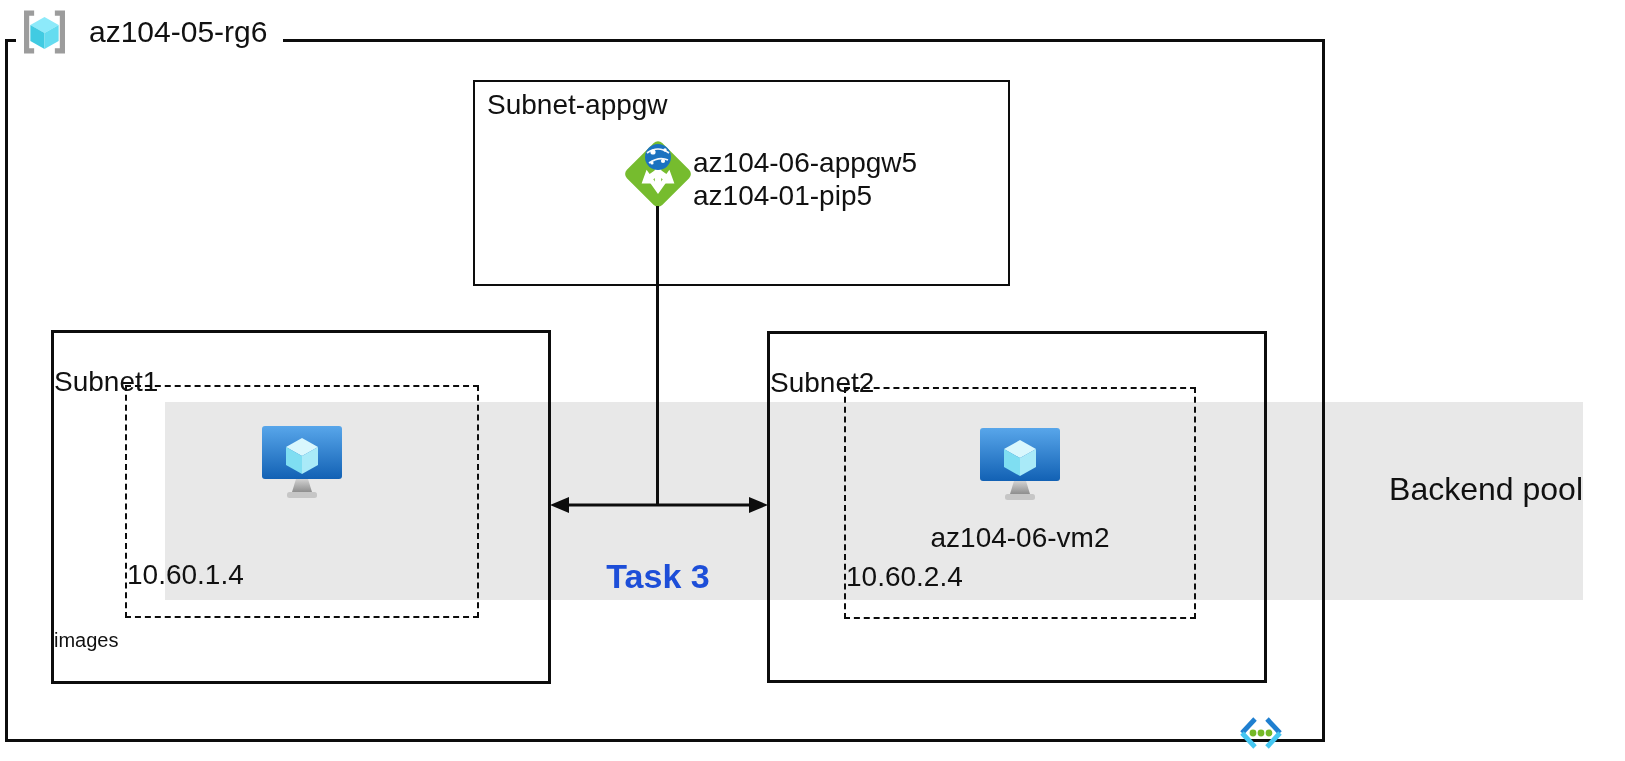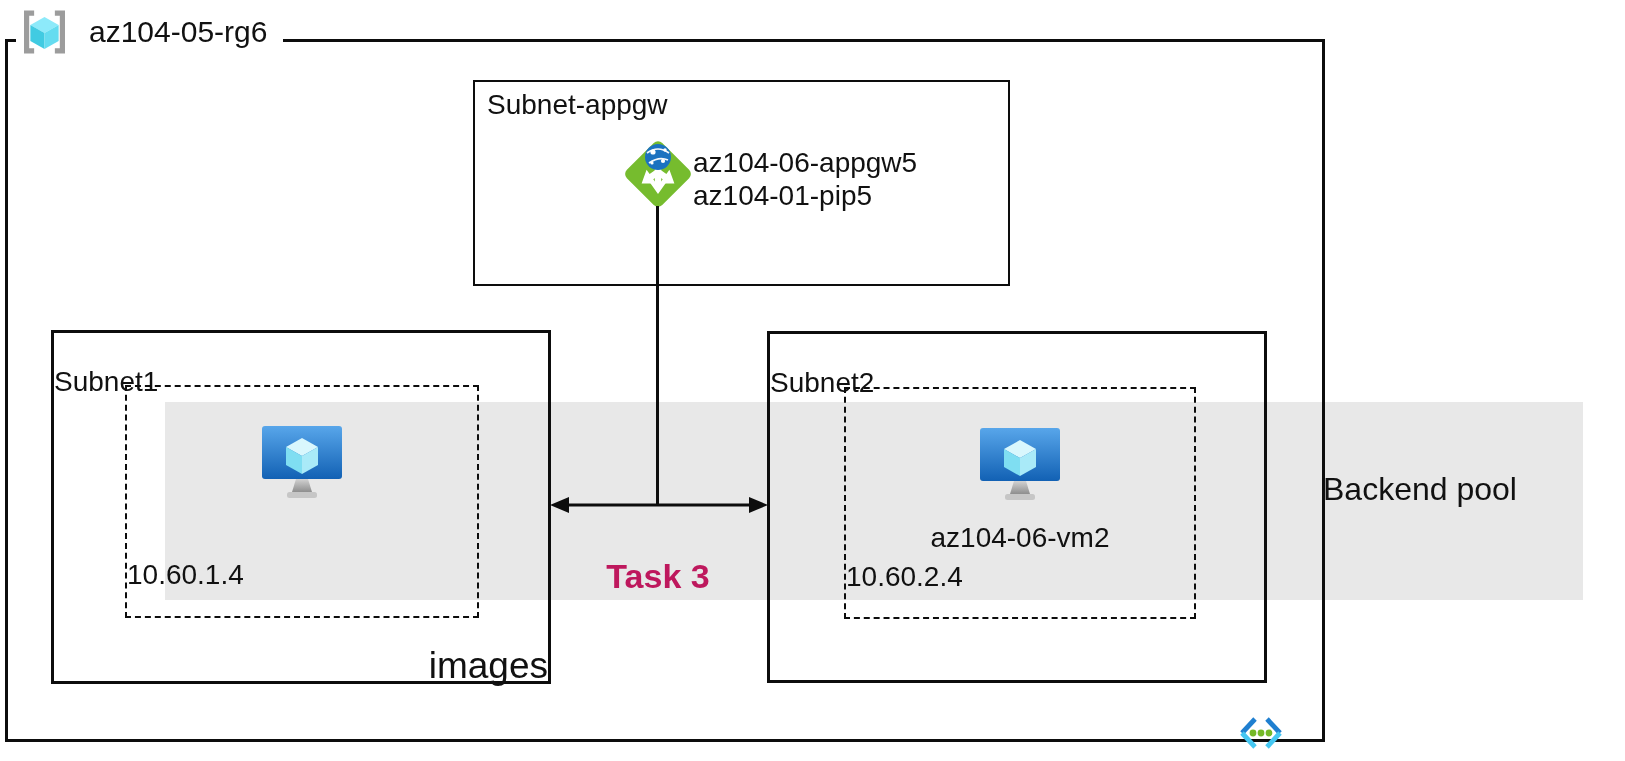--- a/index.html
+++ b/index.html
@@ -3,46 +3,46 @@
 <meta charset="utf-8">
 <style>
   html,body{margin:0;padding:0;background:#fff;}
   #canvas{
     position:relative;width:1625px;height:761px;background:#fff;overflow:hidden;
     font-family:"Liberation Sans","DejaVu Sans",sans-serif;color:#111;
   }
   .abs{position:absolute;}
   
   #band{left:165px;top:402px;width:1418px;height:198px;background:#e8e8e8;}
-  #backend-label{left:1323px;top:471px;width:260px;text-align:left;font-size:32px;}
+  #backend-label{left:1323px;top:471px;width:260px;text-align:right;font-size:32px;}
   
   #rg-box{left:5px;top:39px;width:1320px;height:703px;border:3px solid #0d0d0d;box-sizing:border-box;background:transparent;}
   #rg-header{left:16px;top:6px;height:52px;display:flex;align-items:center;gap:20px;background:#fff;padding:0 16px 0 4px;z-index:5;}
   #rg-header .title{font-size:30px;white-space:nowrap;}
   
   #appgw-box{left:473px;top:80px;width:537px;height:206px;border:2px solid #0d0d0d;box-sizing:border-box;background:#fff;}
   #appgw-label{left:487px;top:89px;font-size:28px;}
   #appgw-icon{left:616px;top:132px;width:84px;height:84px;}
   #appgw-text{left:693px;top:146px;font-size:28px;line-height:33px;white-space:nowrap;}
   
   #vline{left:656px;top:206px;width:3px;height:299px;background:#0d0d0d;}
   #harrow{left:546px;top:492px;width:226px;height:26px;}
-  #task-label{left:577px;top:557px;width:162px;text-align:center;font-size:34px;font-weight:700;color:#be185d;}
+  #task-label{left:577px;top:557px;width:162px;text-align:center;font-size:34px;font-weight:700;color:#1d4ed8;}
   
   .subnet-box{border:3px solid #0d0d0d;box-sizing:border-box;background:transparent;}
   #subnet1-box{left:51px;top:330px;width:500px;height:354px;}
   #subnet2-box{left:767px;top:331px;width:500px;height:352px;}
   .subnet-label{position:absolute;left:0;top:9px;width:100%;text-align:left;font-size:28px;margin-top:24px;}
   .vm-group{position:absolute;border:2px dashed #0d0d0d;box-sizing:border-box;}
   #vm1-group{left:71px;top:52px;width:354px;height:233px;}
   #vm2-group{left:74px;top:53px;width:352px;height:232px;}
   .vm-icon{position:absolute;left:50%;transform:translateX(-50%);top:38px;width:84px;height:76px;}
   .vm-name{position:absolute;left:0;top:133px;width:100%;text-align:center;font-size:28px;}
   .vm-ip{position:absolute;left:0;top:172px;width:100%;text-align:left;font-size:28px;}
-  .subnet-caption{position:absolute;left:0;top:296px;width:100%;text-align:right;font-size:37px;margin-top:16px;}
+  .subnet-caption{position:absolute;left:0;top:296px;width:100%;text-align:left;font-size:20px;}
   
   #vnet-icon{left:1236px;top:714px;width:50px;height:38px;z-index:5;}
   svg{display:block;}
 </style>
 </head>
 <body>
 
 <div id="canvas">
 
   <div id="band" class="abs"></div>

